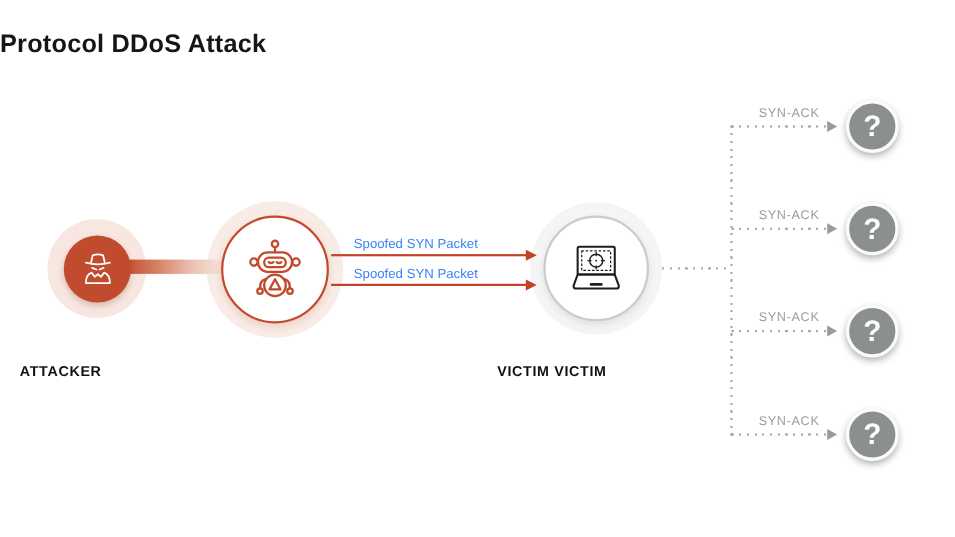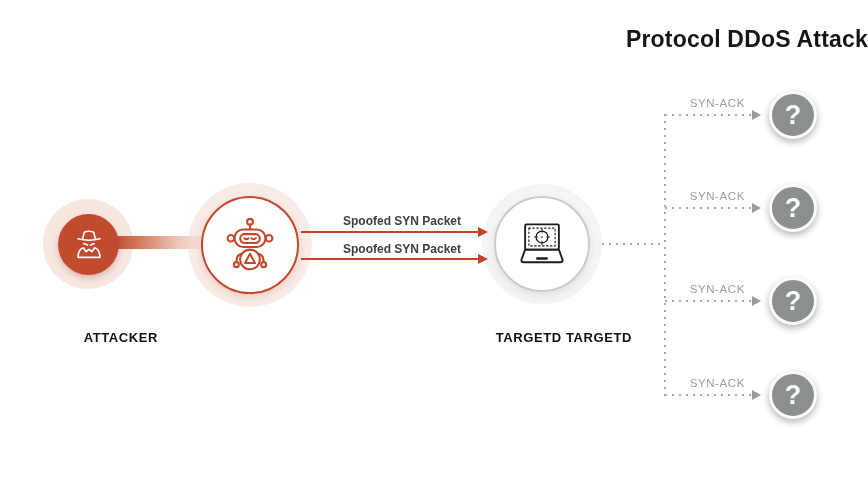--- a/index.html
+++ b/index.html
@@ -3,21 +3,21 @@
 <meta charset="utf-8">
 <style>
   * { margin:0; padding:0; box-sizing:border-box; }
   html,body { background:#ffffff; }
   body { font-family:"Liberation Sans", sans-serif; }
   .canvas {
     position:relative; width:868px; height:488px; background:#ffffff;
     overflow:hidden;
   }
   .title {
-    position:absolute; left:0; top:26px; width:868px; text-align:right;
+    position:absolute; left:0; top:26px; width:868px; text-align:left;
     font-size:23px; font-weight:800; color:#15161a; letter-spacing:.2px;
   }
   
   .halo { position:absolute; border-radius:50%; }
   .halo-attacker { left:43px; top:199px; width:90px; height:90px; background:#f8e7e1; }
   .halo-bot      { left:188px; top:183px; width:124px; height:124px; background:#f9ece7; }
   .halo-victim   { left:482px; top:184px; width:120px; height:120px;
                    background:radial-gradient(circle, #f7f7f7 55%, #eeeeee 100%); }
   .node-circle { position:absolute; border-radius:50%; display:flex; align-items:center; justify-content:center; }
   .attacker-circle {
@@ -32,39 +32,39 @@
     left:494px; top:196px; width:96px; height:96px; background:#ffffff;
     border:2px solid #cbcbcb; box-shadow:0 3px 8px rgba(0,0,0,.10);
   }
   
   .flow-band {
     position:absolute; left:112px; top:236px; width:92px; height:13px;
     background:linear-gradient(90deg,#c14b2e 0%,#d47a5e 30%,#ecc4b6 70%,#f7e6df 100%);
   }
   
   .node-label {
-    position:absolute; top:330px; text-align:right;
+    position:absolute; top:330px; text-align:left;
     font-size:13px; font-weight:800; color:#111111; letter-spacing:.6px;
   }
   .label-attacker { left:18px;  width:140px; }
   .label-bot      { left:180px; width:140px; }
   .label-victim   { left:452px; width:180px; }
   
   .syn-line { position:absolute; height:2px; background:#c24325; left:301px; width:178px; }
   .syn-line-1 { top:231px; }
   .syn-line-2 { top:258px; }
   .syn-head {
     position:absolute; width:0; height:0; left:478px;
     border-left:10px solid #c24325; border-top:5px solid transparent; border-bottom:5px solid transparent;
   }
   .syn-head-1 { top:227px; }
   .syn-head-2 { top:254px; }
   .syn-label {
-    position:absolute; left:312px; width:180px; text-align:center;
-    font-size:12px; font-weight:700; color:#404040;
+    position:absolute; left:288px; width:180px; text-align:center;
+    font-size:12px; font-weight:400; color:#3b82f6;
   }
   .syn-label-1 { top:214px; }
   .syn-label-2 { top:242px; }
   
   .dot-h { position:absolute; height:2px;
     background:repeating-linear-gradient(to right,#a8a8a8 0 2px,transparent 2px 7px); }
   .dot-v { position:absolute; width:2px;
     background:repeating-linear-gradient(to bottom,#a8a8a8 0 2px,transparent 2px 7px); }
   .victim-out { left:602px; top:243px; width:62px; }
   .trunk { left:664px; top:114px; height:283px; }
@@ -155,21 +155,21 @@
         <circle cx="32" cy="17.5" r="0.9" fill="#1e1e1e" stroke="none"></circle>
         <line x1="32" y1="9.5" x2="32" y2="12.5" stroke-width="1.2"></line>
         <line x1="32" y1="22.5" x2="32" y2="25.5" stroke-width="1.2"></line>
         <line x1="24" y1="17.5" x2="27" y2="17.5" stroke-width="1.2"></line>
         <line x1="37" y1="17.5" x2="40" y2="17.5" stroke-width="1.2"></line>
         <path d="M10 42 L14 31 H50 L54 42 Q54 44.5 51.5 44.5 H12.5 Q10 44.5 10 42 Z"></path>
         <line x1="27" y1="40.5" x2="37" y2="40.5" stroke-width="2.6"></line>
       </svg>
     </span>
   </div>
-  <div class="node-label label-victim">TARGETD TARGETD</div>
+  <div class="node-label label-victim">VICTIM VICTIM</div>
 
   <div class="dot-h victim-out"></div>
   <div class="dot-v trunk"></div>
 
   <div class="synack-label synack-1">SYN-ACK</div>
   <div class="dot-h branch branch-1"></div>
   <div class="gray-head gray-head-1"></div>
   <div class="qnode qnode-1">
       <span>?</span>
     </div>

